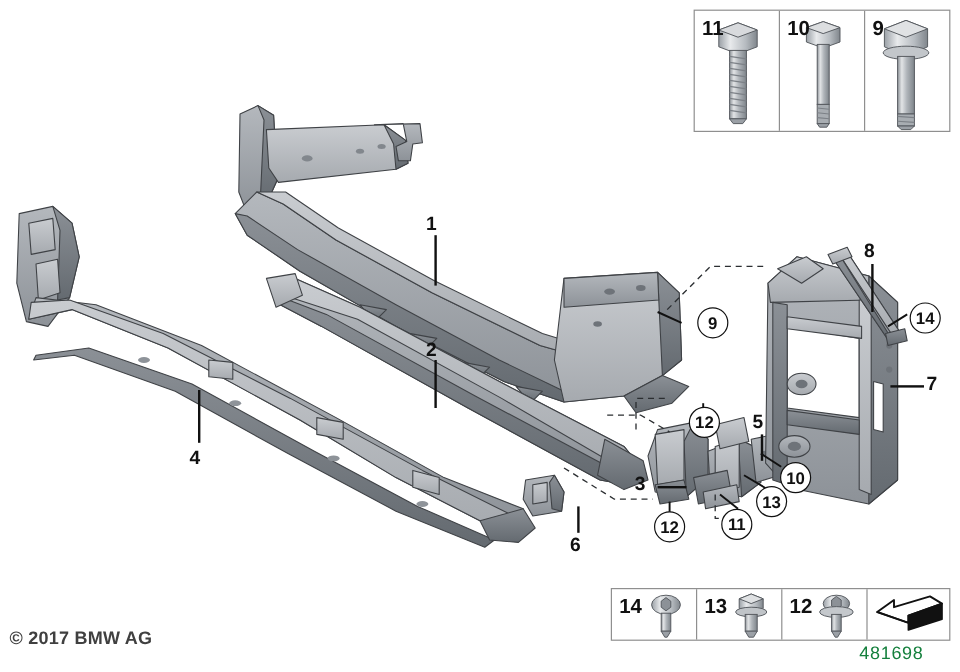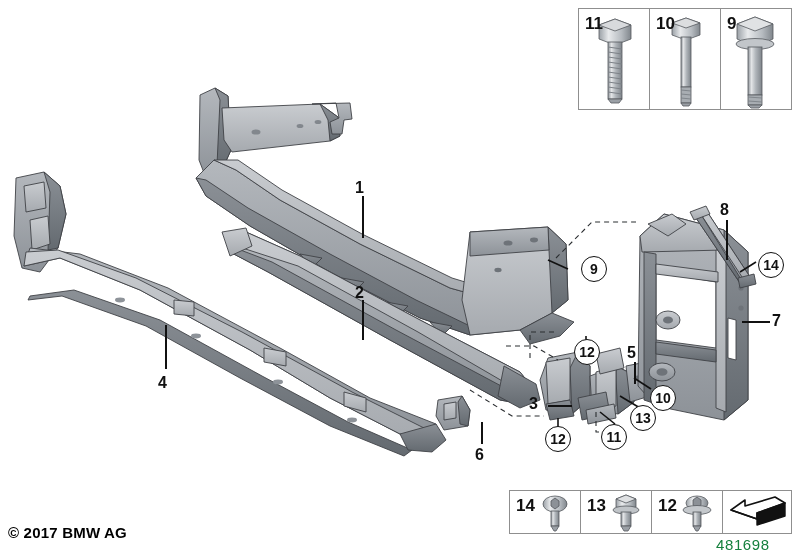--- a/index.html
+++ b/index.html
@@ -77,21 +77,21 @@
   }
 
   
   #copyright {
     position: absolute;
     left: 8px;
     top: 524px;
     font-family: "Liberation Sans", sans-serif;
     font-weight: bold;
     font-size: 15px;
-    color: #000000;
+    color: #404040;
     letter-spacing: 0.2px;
   }
   #diagram-id {
     position: absolute;
     left: 716px;
     top: 536px;
     font-family: "Liberation Sans", sans-serif;
     font-size: 15px;
     color: #15803d;
     letter-spacing: 0.6px;

